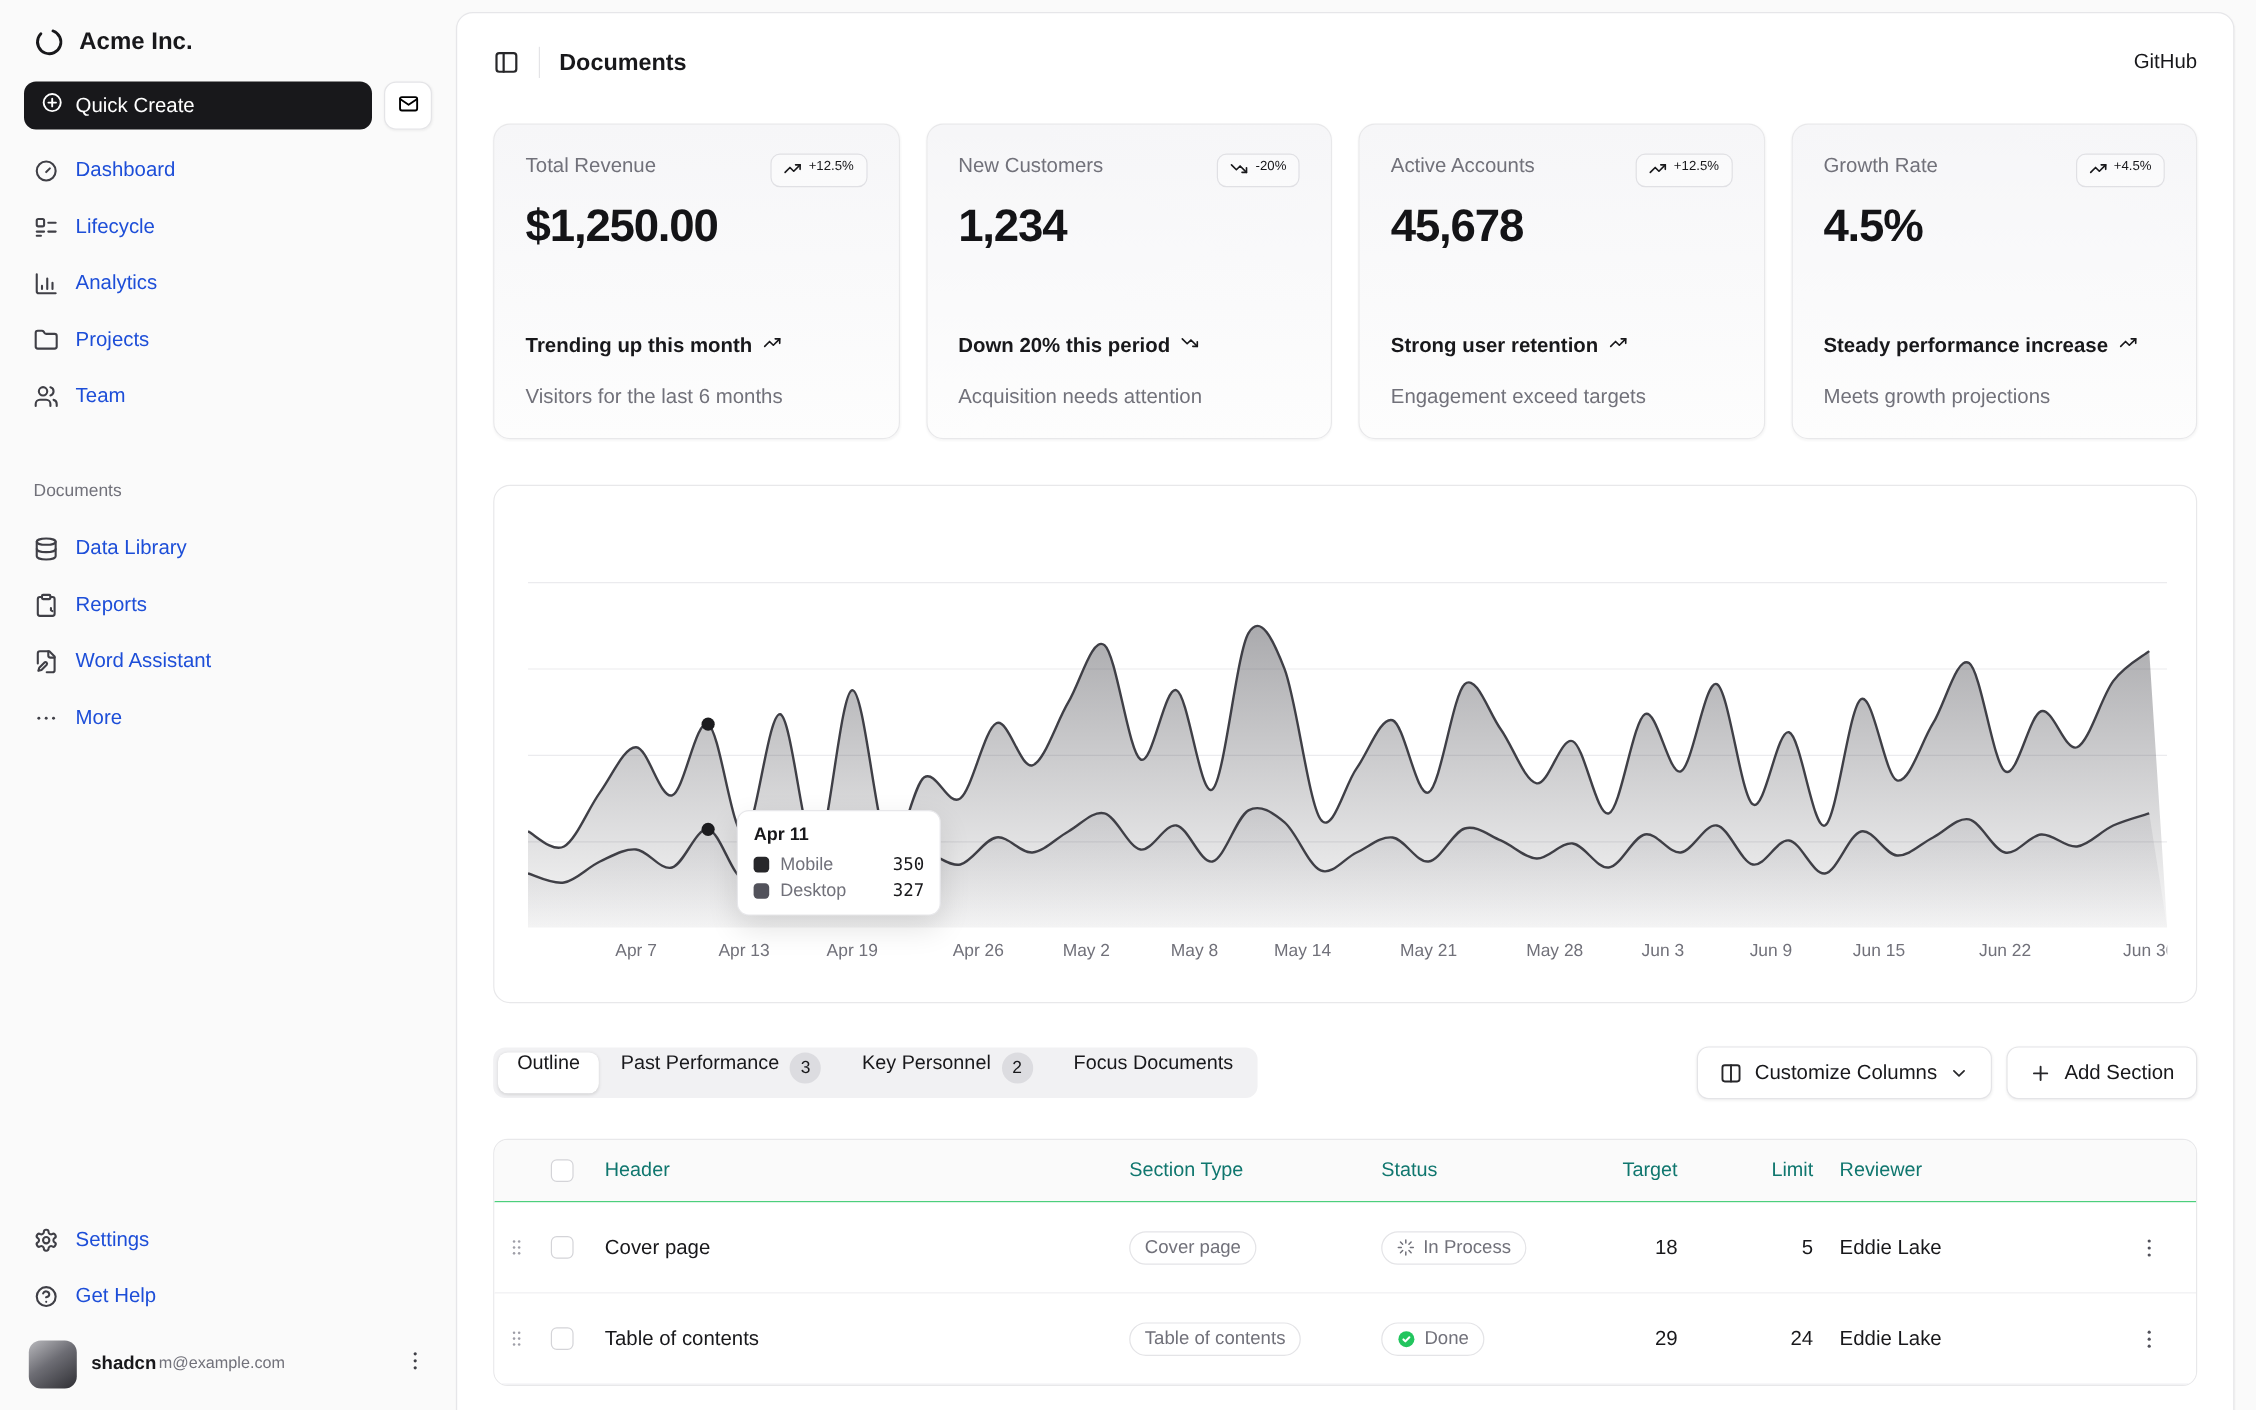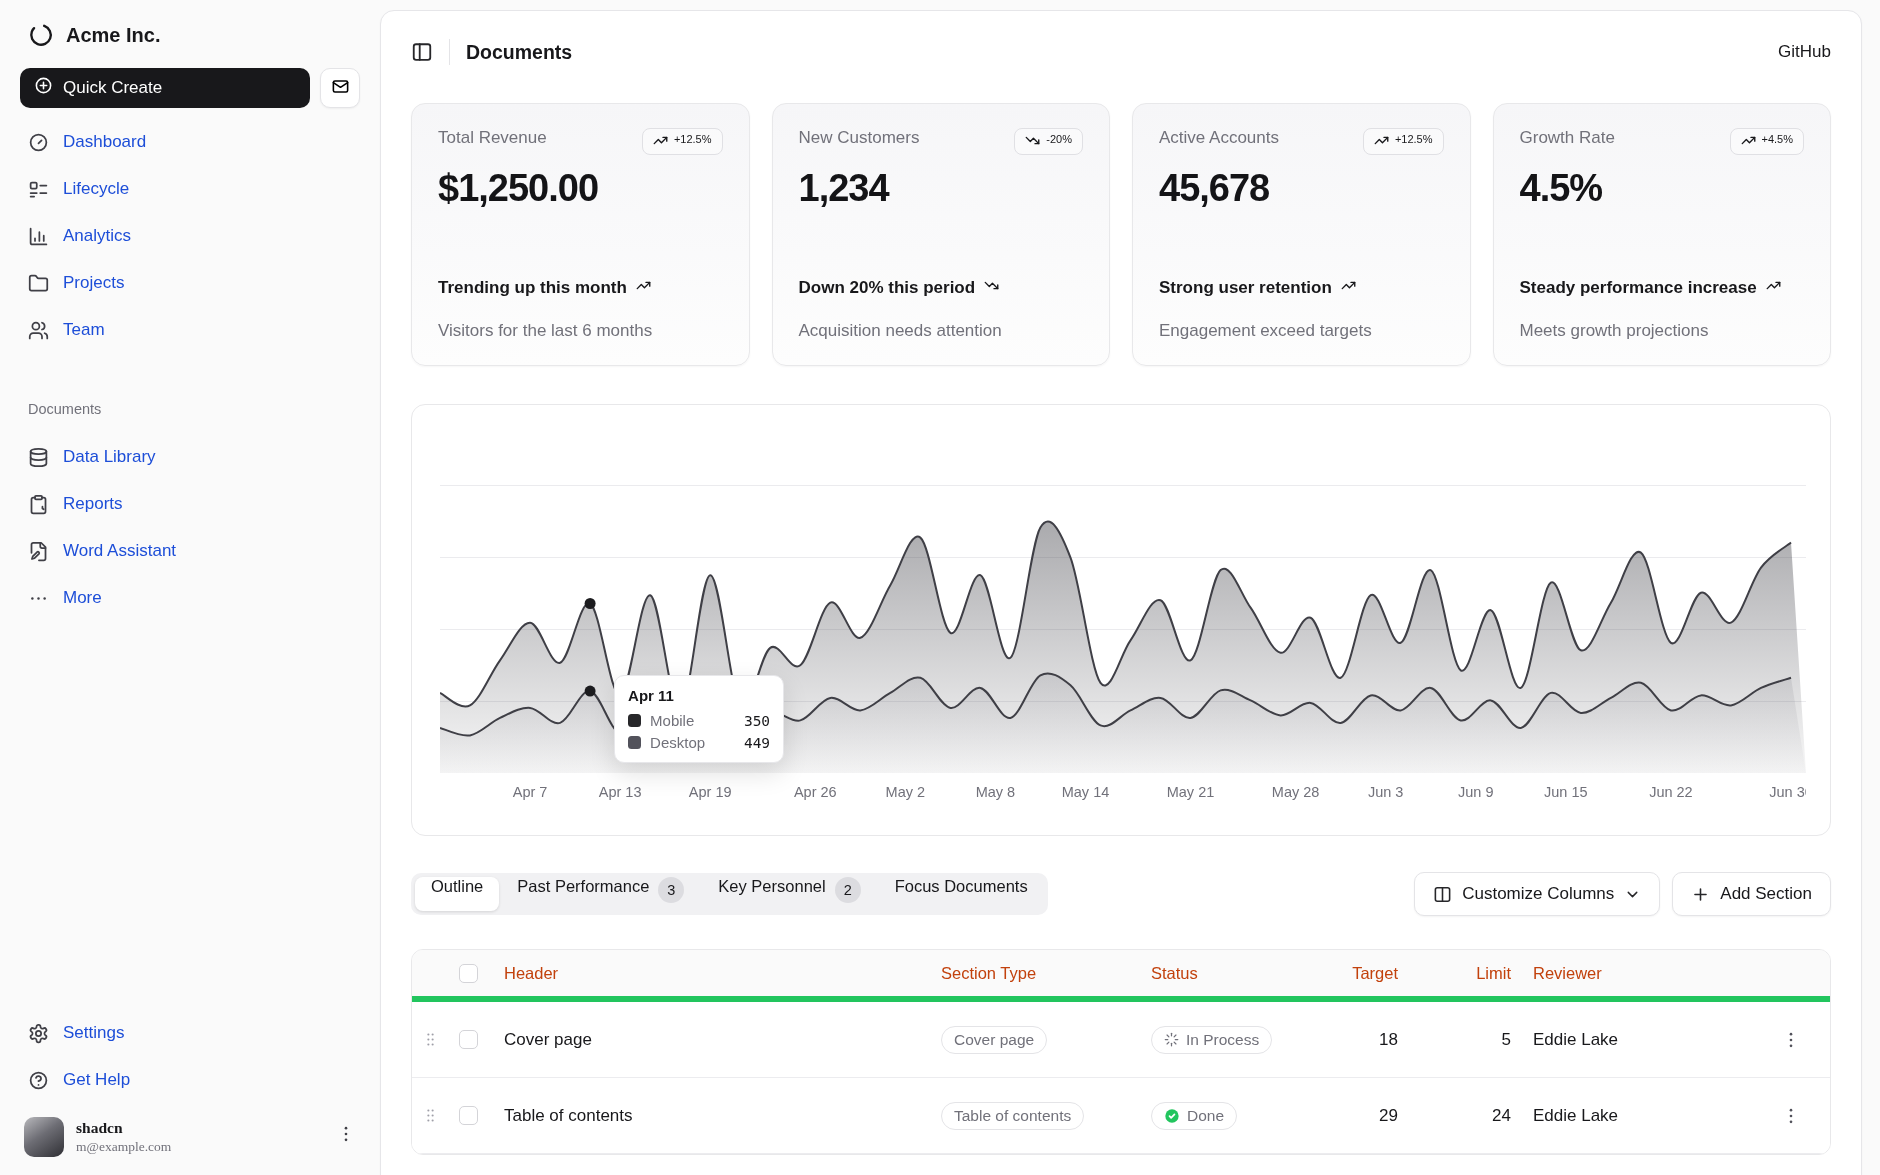--- a/index.html
+++ b/index.html
@@ -19,21 +19,21 @@
   .nav { list-style:none; margin-top:14px; }
   .nav.docs { margin-top:4px; }
   .nav li { height:40px; margin-bottom:7px; display:flex; align-items:center; gap:14px; padding:0 12px;
     border-radius:8px; font-size:17px; color:#1d4ed8; cursor:pointer; }
   .nav li .ic { color:#3f3f46; display:flex; }
   .group-label { margin:44px 12px 16px; font-size:14.5px; color:#71717a; }
   .sidebar-spacer { flex:1; }
   .user-row { display:flex; align-items:center; gap:12px; padding:10px 8px 4px; position:relative; }
   .avatar { width:40px; height:40px; border-radius:10px;
     background:linear-gradient(145deg,#b9b9bd 0%,#6d6d74 45%,#2f2f34 100%); }
-  .user-meta { display:flex; flex-direction:column; gap:2px;font-family:Liberation Serif, serif; }
+  .user-meta { display:flex; flex-direction:row; gap:2px; }
   .user-name { font-size:15.5px; font-weight:700; }
   .user-email { font-size:13.5px; color:#71717a; }
   .user-menu { position:absolute; right:8px; top:50%; transform:translateY(-50%); display:flex; cursor:pointer; color:#3f3f46; }
 
   
   .main { position:absolute; left:380px; top:10px; width:1482px; height:1500px; background:#fff;
     border:1px solid #e6e6e9; border-radius:14px; box-shadow:0 1px 2px rgba(0,0,0,.04); padding:0 30px; }
   .topbar { height:82px; display:flex; align-items:center; gap:16px; }
   .topbar .ic { display:flex; color:#27272a; cursor:pointer; }
   .v-divider { width:1px; height:26px; background:#e4e4e7; }
@@ -84,22 +84,22 @@
   .tab.active { background:#fff; box-shadow:0 1px 3px rgba(0,0,0,.12); }
   .tab-badge { min-width:26px; height:26px; border-radius:999px; background:#dcdce0; display:flex;
     align-items:center; justify-content:center; font-size:14.5px; color:#18181b; }
   .right-actions { display:flex; gap:12px; }
   .action-btn { height:44px; border:1px solid #e4e4e7; background:#fff; border-radius:10px; padding:0 18px;
     display:flex; align-items:center; gap:10px; font-size:17px; color:#18181b; box-shadow:0 1px 2px rgba(0,0,0,.05); cursor:pointer; }
   .action-btn .ic { display:flex; color:#27272a; }
 
   
   .table-wrap { margin-top:33px; border:1px solid #e8e8ea; border-radius:12px; overflow:hidden; background:#fff; }
-  .t-head { display:flex; align-items:center; height:52px; background:#fafafa; border-bottom:6px solid #22c55e;
-    font-size:16.5px; font-weight:500; color:#c2410c; }
+  .t-head { display:flex; align-items:center; height:52px; background:#fafafa; border-bottom:1px solid #22c55e;
+    font-size:16.5px; font-weight:500; color:#0f766e; }
   .t-row { display:flex; align-items:center; height:76px; border-bottom:1px solid #ececef; background:#fff; font-size:17px; }
   .c-drag { width:36px; display:flex; justify-content:center; color:#9f9fa8; }
   .c-check { width:40px; display:flex; justify-content:center; }
   .checkbox { width:19px; height:19px; border:1.5px solid #d4d4d8; border-radius:5px; background:#fff; cursor:pointer; }
   .c-name { flex:1; padding-left:16px; font-weight:500; }
   .c-section { width:200px; }
   .c-status { width:190px; padding-left:10px; }
   .c-target { width:80px; text-align:right; padding-right:13px; }
   .c-limit { width:110px; text-align:right; padding-right:10px; }
   .c-reviewer { width:230px; padding-left:12px; }
@@ -411,21 +411,21 @@
         <div class="ct-date">Apr 11</div>
         <div id="tooltip-rows">
             <div class="ct-row">
               <span class="ct-swatch" style="background:#27272a"></span>
       <span class="ct-label">Mobile</span>
       <span class="ct-value">350</span>
             </div>
             <div class="ct-row">
               <span class="ct-swatch" style="background:#52525b"></span>
       <span class="ct-label">Desktop</span>
-      <span class="ct-value">449</span>
+      <span class="ct-value">327</span>
             </div>
           </div>
       </div>
     </div>
   </section>
 
   <div class="section-tabs">
     <div class="tab-list" id="tab-list">
         <button class="tab active">
           <span>Outline</span>

